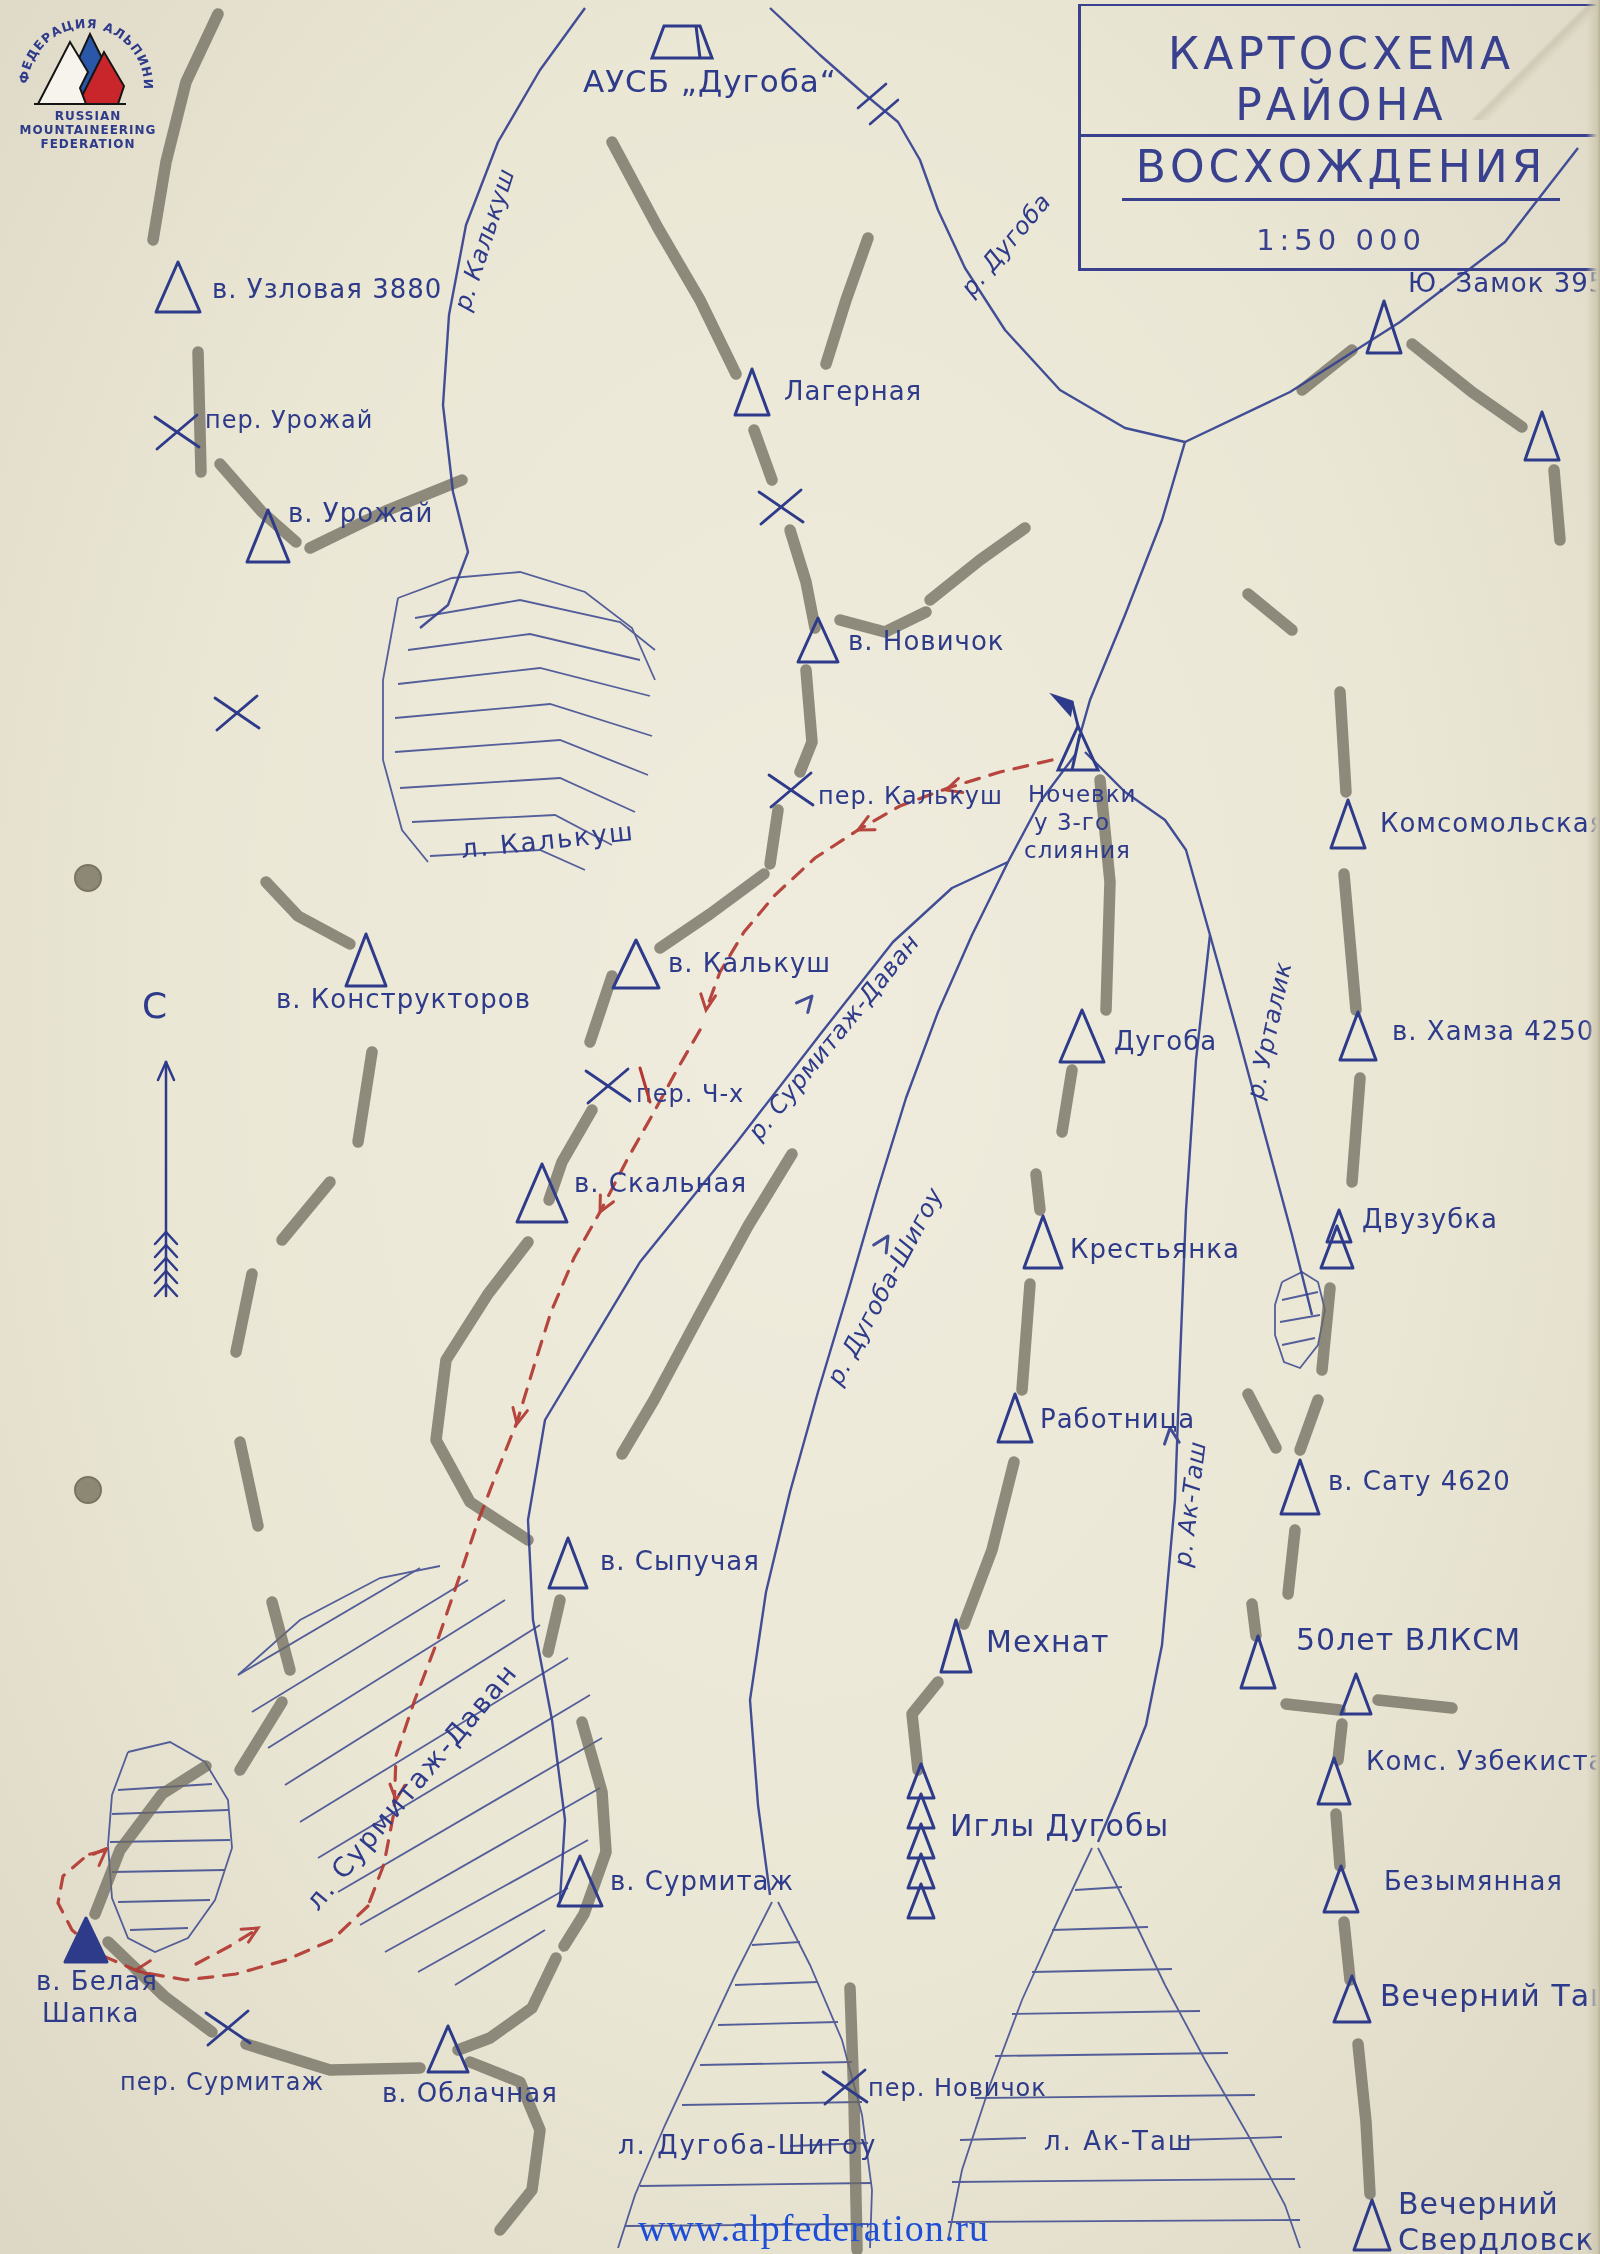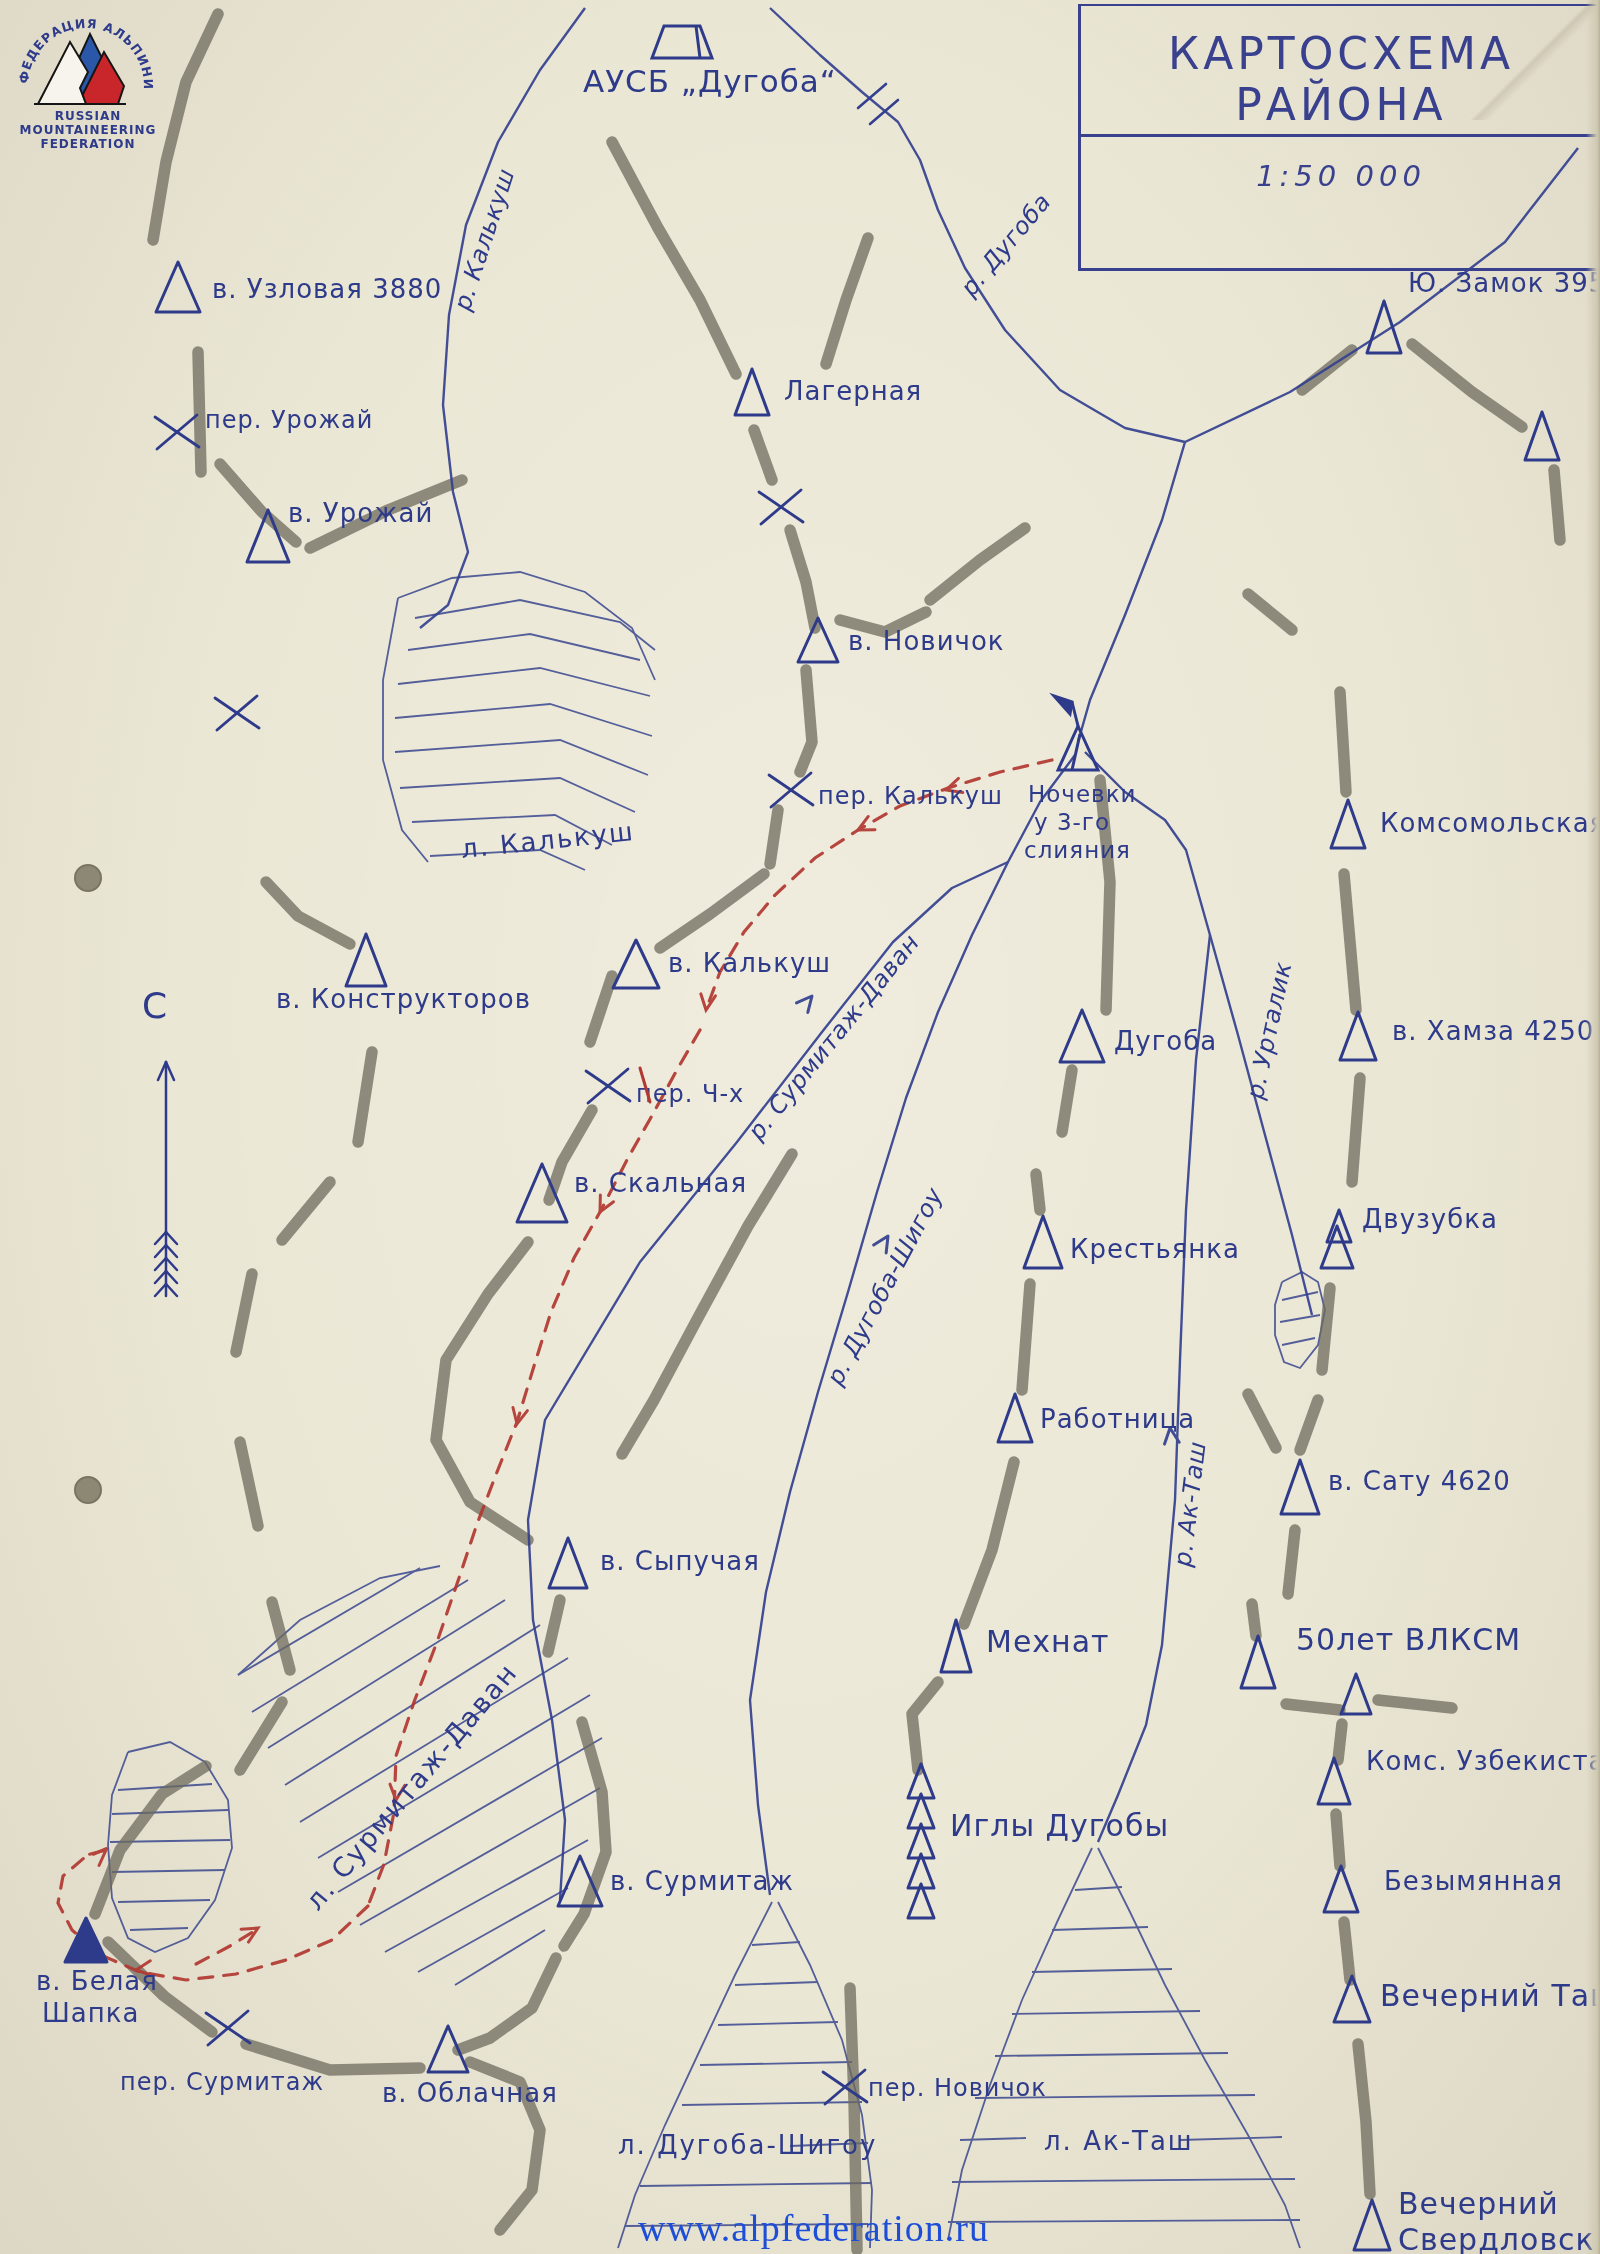--- a/index.html
+++ b/index.html
@@ -17,21 +17,21 @@
   svg text.riv{font-style:italic;text-anchor:middle;letter-spacing:.5px;}
   svg text.gl-lbl{letter-spacing:2px;}
   
   #title-block{position:absolute;left:1078px;top:4px;width:520px;height:262px;
       border-left:3px solid #39418f;border-bottom:3px solid #39418f;border-top:2px solid #39418f;
       color:#39418f;text-align:center;}
   #title-block .t1{display:inline-block;font-size:44px;letter-spacing:4px;margin-top:22px;
       border-bottom:3px solid #39418f;padding:0 6px 4px 6px;}
   #title-block .t2{display:inline-block;font-size:44px;letter-spacing:4px;margin-top:4px;
       border-bottom:3px solid #39418f;padding:0 14px 6px 14px;}
-  #title-block .scale{font-size:29px;letter-spacing:5px;margin-top:22px;font-style:italic;}
+  #title-block .scale{font-size:29px;letter-spacing:5px;margin-top:22px;}
   
   #logo{position:absolute;left:10px;top:6px;}
   
   #watermark{position:absolute;left:638px;top:2206px;font-family:"Liberation Serif",serif;
       font-size:38px;color:#1d4ed8;letter-spacing:1px;}
 </style>
 </head>
 <body>
 
 <div id="page">
@@ -395,20 +395,21 @@
       <polygon points="28,98 60,36 78,66 70,82 76,98" fill="#f6f4ec"></polygon>
       <line x1="24" y1="98" x2="116" y2="98"></line>
     </g>
     <text x="78" y="114" text-anchor="middle" font-family="Liberation Sans, sans-serif" font-size="12" font-weight="bold" fill="#141414">RUSSIAN</text>
     <text x="78" y="128" text-anchor="middle" font-family="Liberation Sans, sans-serif" font-size="12" font-weight="bold" fill="#141414">MOUNTAINEERING</text>
     <text x="78" y="142" text-anchor="middle" font-family="Liberation Sans, sans-serif" font-size="12" font-weight="bold" fill="#141414">FEDERATION</text>
   </svg>
 
   <div id="title-block">
     <div><span class="t1">КАРТОСХЕМА РАЙОНА</span></div>
+    <div><span class="t2">ВОСХОЖДЕНИЯ</span></div>
     <div class="scale">1:50 000</div>
   </div>
 
   <div id="watermark">www.alpfederation.ru</div>
 
   <div id="crease"></div>
   <div id="edge-strip"></div>
 </div>
 
 </body></html>

